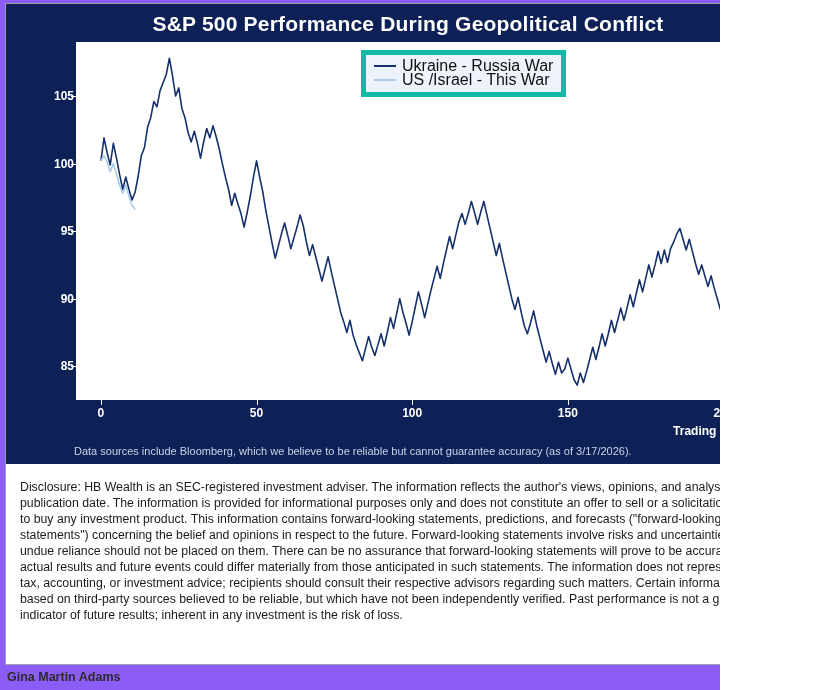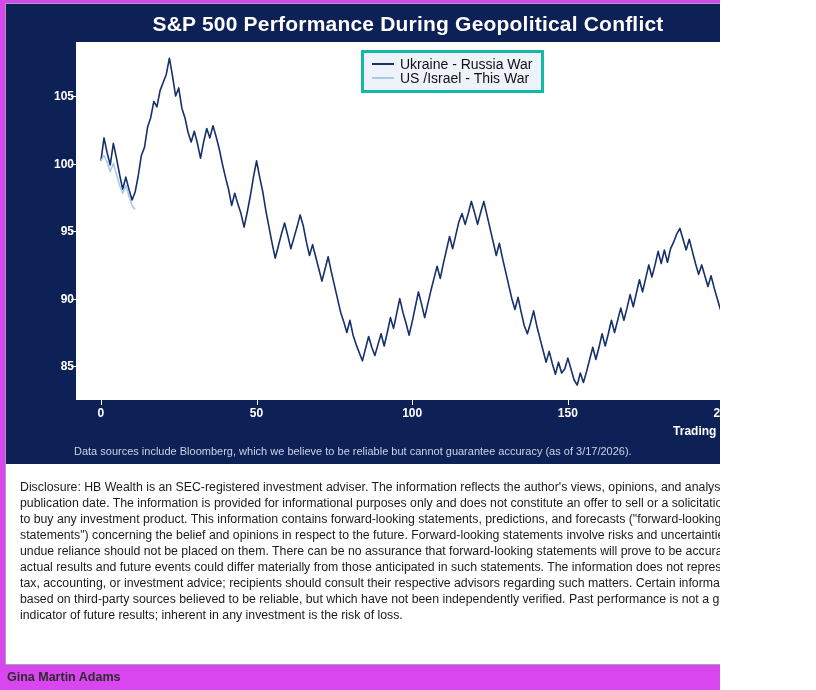--- a/index.html
+++ b/index.html
@@ -5,21 +5,21 @@
   html, body {
     margin: 0;
     padding: 0;
     background: #ffffff;
     font-family: "Liberation Sans", sans-serif;
   }
   #page {
     position: relative;
     width: 720px;
     height: 690px;
-    background: #d946ef;
+    background: #8b5cf6;
     box-sizing: border-box;
     overflow: hidden;
     padding-left: 8px;
   }
   .outer-frame {
     position: absolute;
     left: 5px;
     top: 3px;
     width: 806px;
     height: 662px;
@@ -106,23 +106,23 @@
     top: 100%;
     width: 1px;
     height: 5px;
     background: #ffffff;
   }
   .legend {
     position: absolute;
     left: 285px;
     top: 8px;
     background: #eef2fa;
-    border: 3px solid #14b8a6;
+    border: 5px solid #14b8a6;
     padding: 4px 8px 5px 8px;
-    font-size: 14px;
+    font-size: 16px;
     color: #111;
     line-height: 14px;
   }
   .legend-row { display: flex; align-items: center; white-space: nowrap; }
   .legend-swatch { width: 22px; height: 2px; margin-right: 6px; display: inline-block; }
   
   .disclosure {
     position: absolute;
     left: 0px;
     top: 463px;

